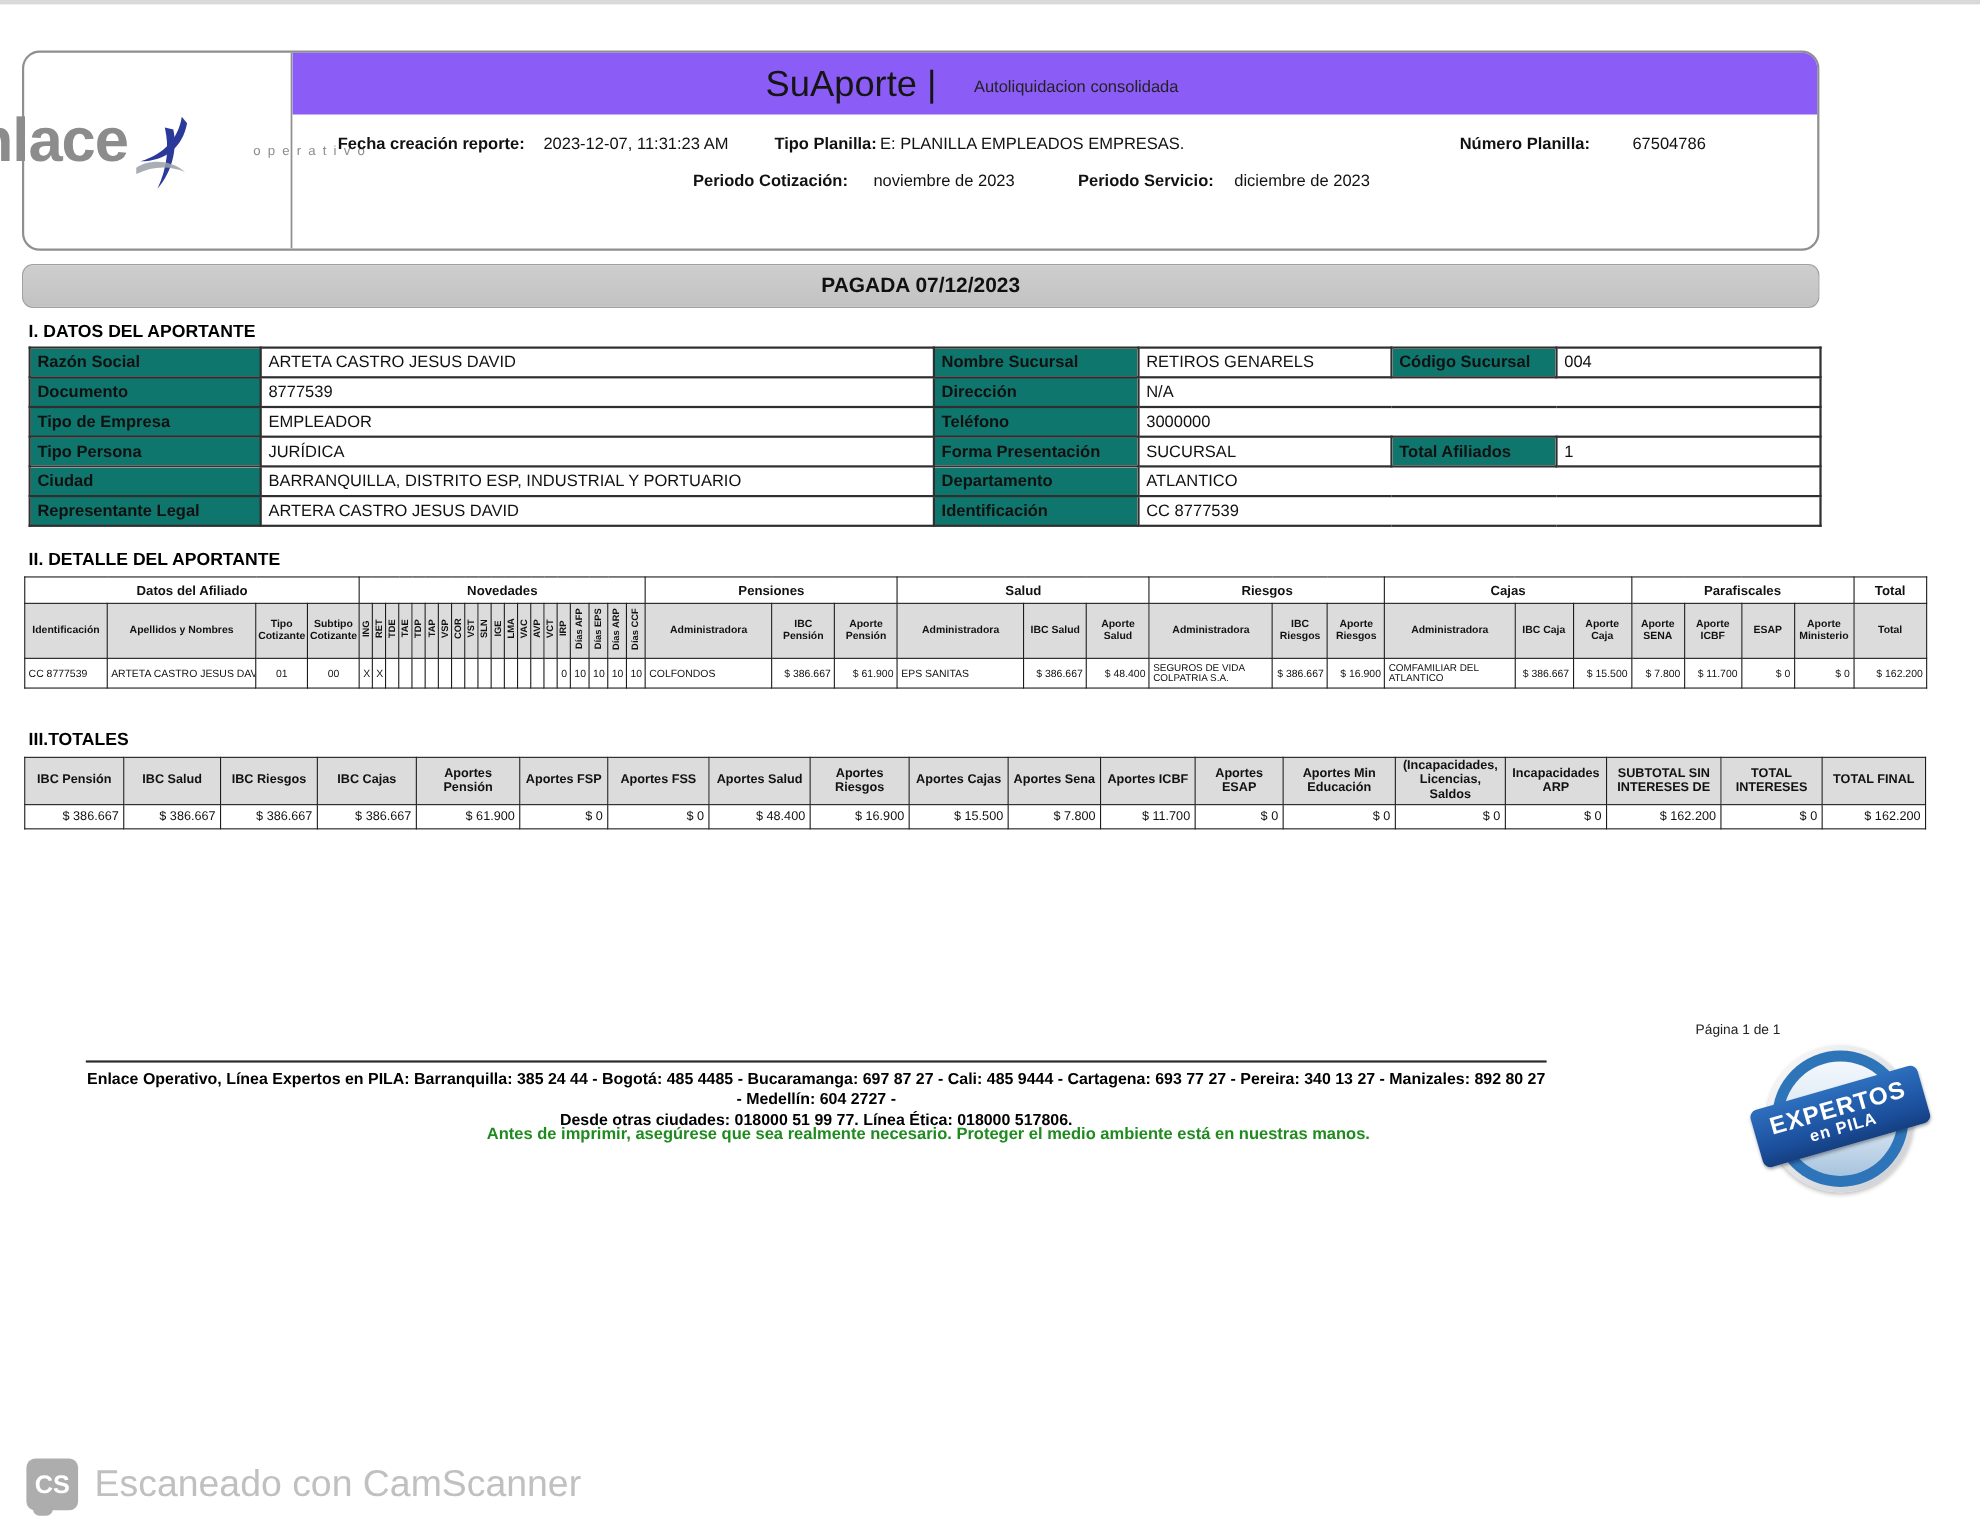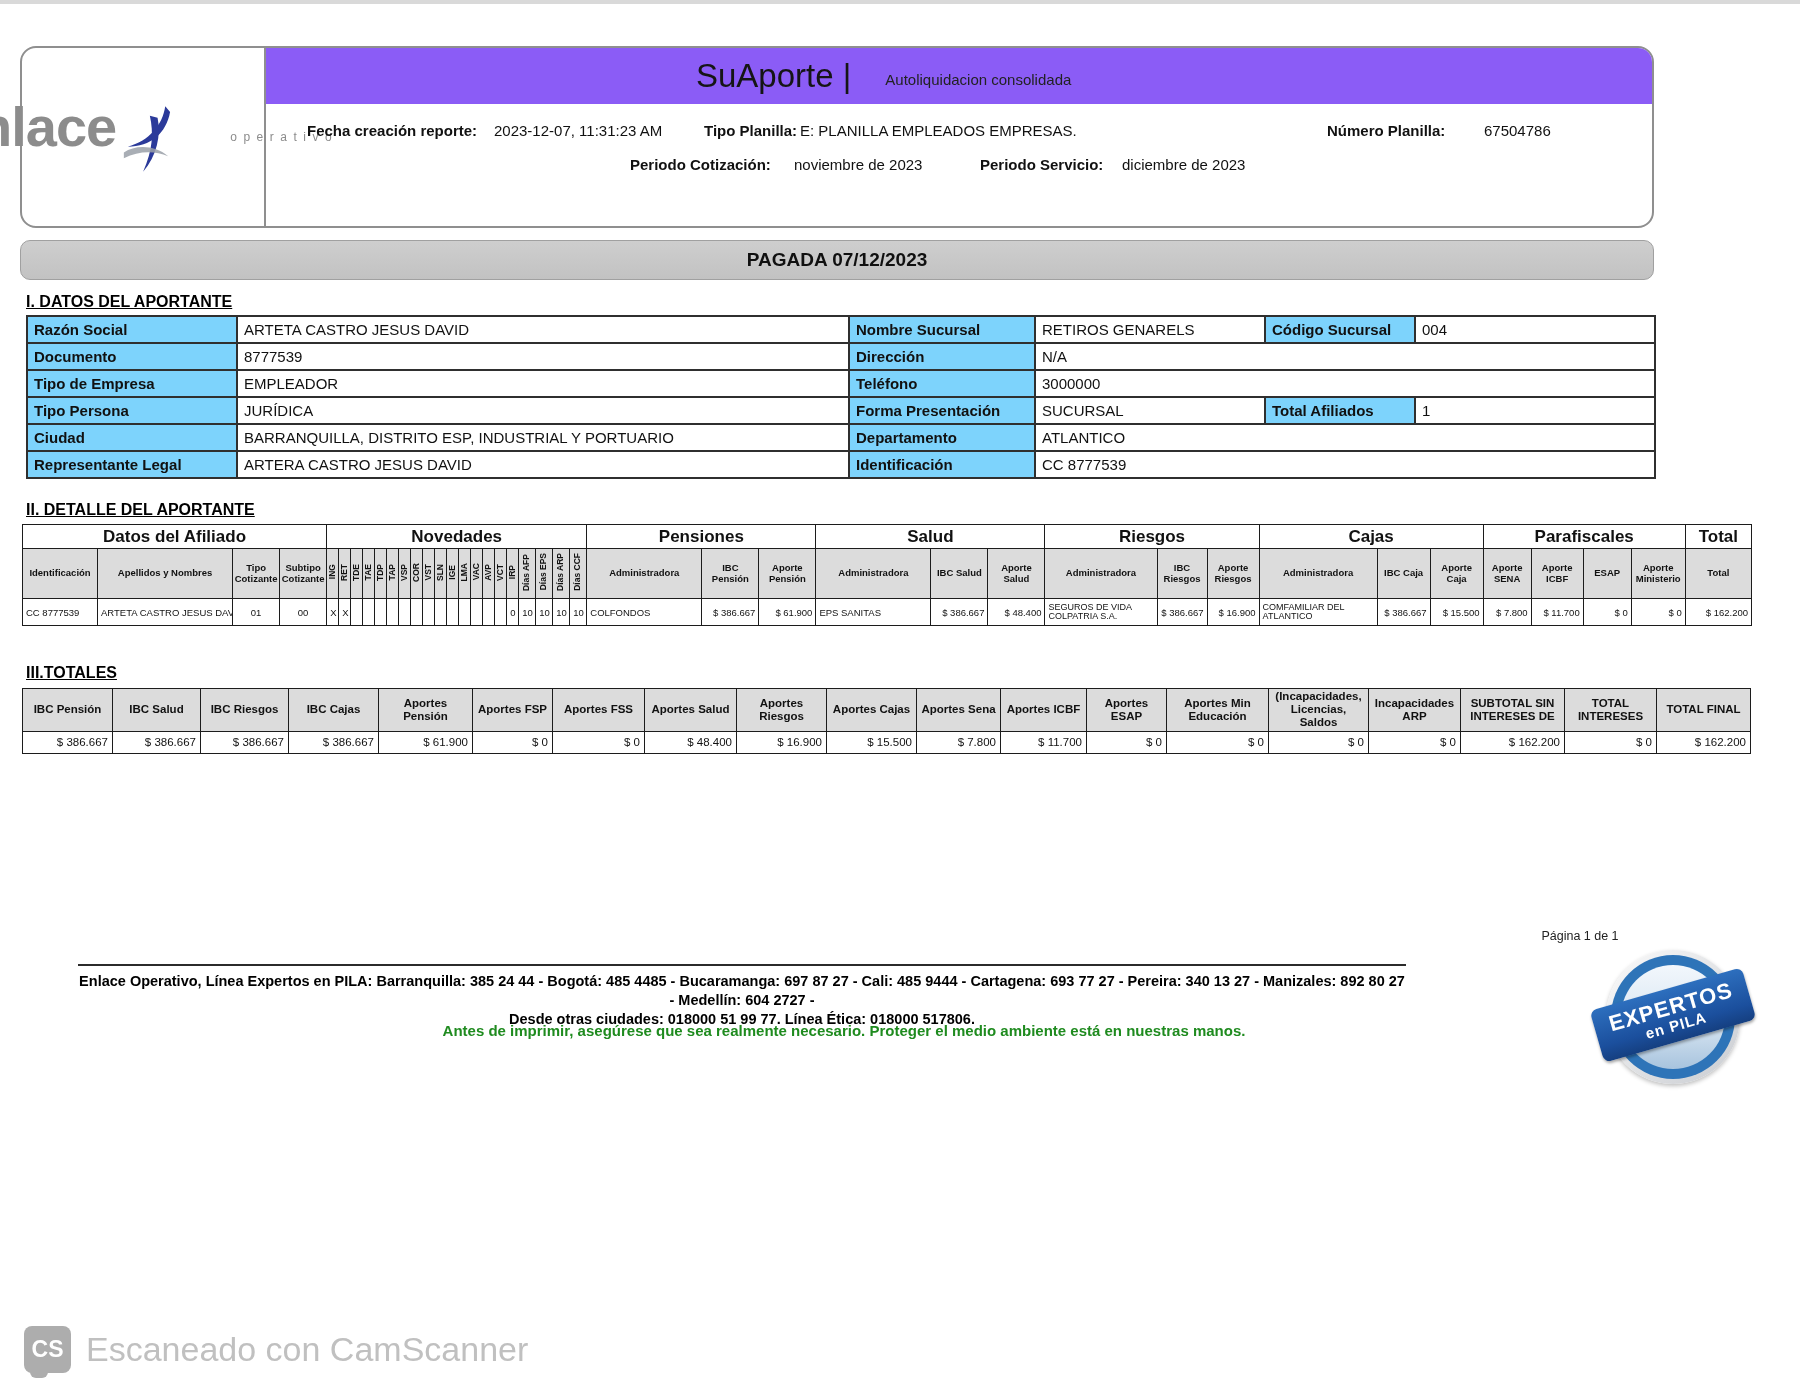--- a/index.html
+++ b/index.html
@@ -37,32 +37,32 @@
 
   
   .status-bar {
     left:20px; top:240px; width:1634px; height:40px;
     background:linear-gradient(#cecece,#c2c2c2); border:1px solid #a0a0a0; border-radius:10px;
     display:flex; align-items:center; justify-content:center;
     font-size:19px; font-weight:bold; color:#101010;
   }
 
   
-  .sec-title { font-size:16px; font-weight:bold; color:#000; position:absolute;text-decoration:underline; }
+  .sec-title { font-size:16px; font-weight:bold; color:#000; position:absolute; }
 
   
   table { border-collapse:collapse; }
   .t1 { left:26px; top:315px; width:1628px; table-layout:fixed; position:absolute; }
   .t1 td { border:2px solid #2f2f2f; height:27px; font-size:15px; padding:1px 6px; overflow:hidden; white-space:nowrap; }
-  .lbl { background:#7dd3fc; font-weight:bold; }
+  .lbl { background:#0f766e; font-weight:bold; }
 
   
   .t2 { left:22px; top:524px; width:1730px; table-layout:fixed; position:absolute; }
   .t2 th, .t2 td { border:1.5px solid #1c1c1c; overflow:hidden; }
-  .t2 .grp { font-size:17px; font-weight:bold; background:#fff; height:24px; text-align:center; }
+  .t2 .grp { font-size:12px; font-weight:bold; background:#fff; height:24px; text-align:center; }
   .t2 .colh { background:#dcdcdc; font-size:9.5px; font-weight:bold; height:50px; text-align:center; vertical-align:middle; line-height:1.15; padding:1px; }
   .t2 .vcell { padding:0; }
   .vtx { writing-mode:vertical-rl; transform:rotate(180deg); font-size:8.5px; font-weight:bold; white-space:nowrap; display:inline-block; }
   .t2 td.d { font-size:9.5px; height:27px; padding:1px 3px; white-space:nowrap; }
   .t2 td.wrap { white-space:normal; font-size:9px; line-height:1.05; }
   .num { text-align:right; }
   .ctr { text-align:center; }
 
   
   .t3 { left:22px; top:688px; width:1728px; table-layout:fixed; position:absolute; }

